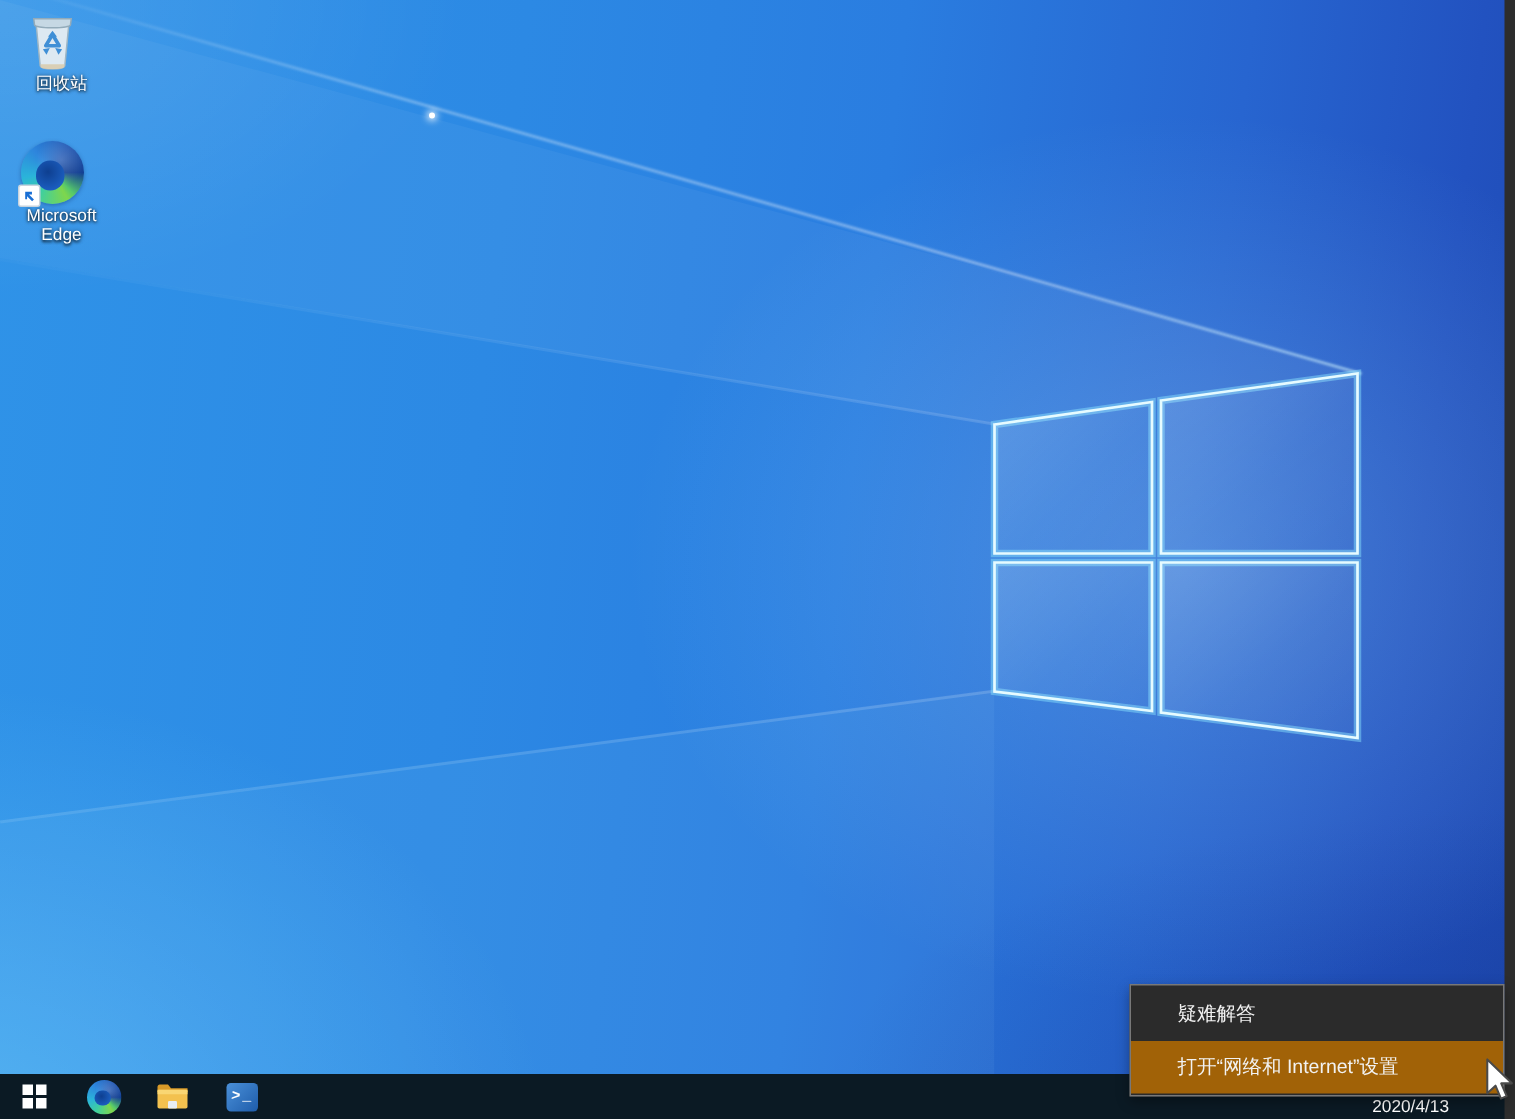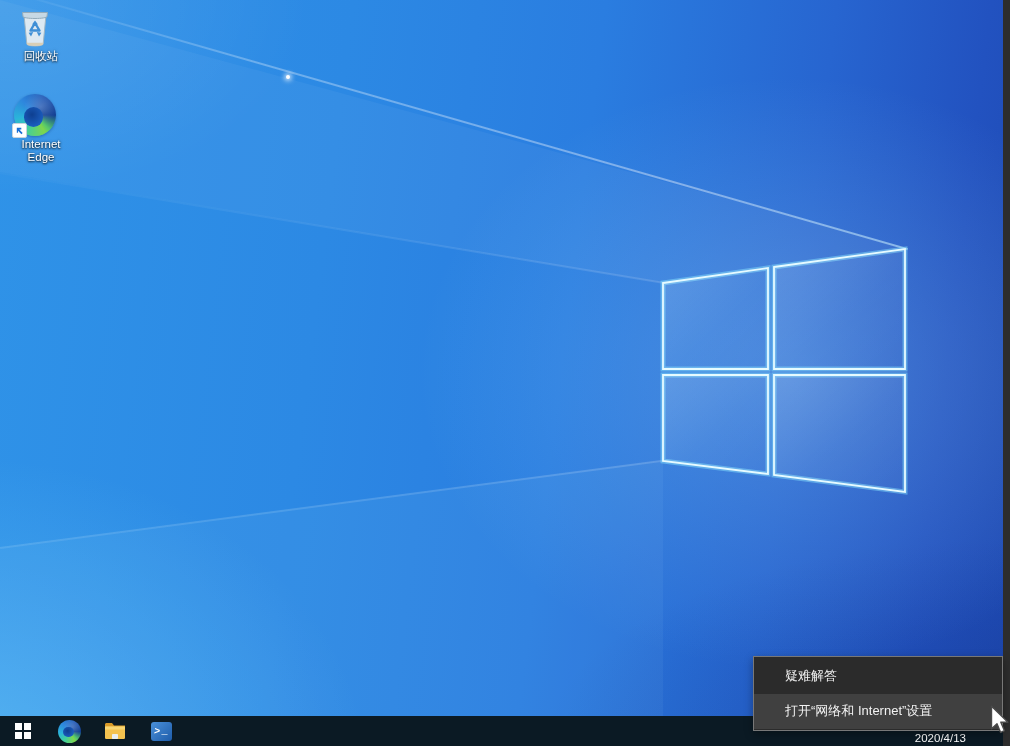--- a/index.html
+++ b/index.html
@@ -66,21 +66,21 @@
     font-family:"Liberation Mono","DejaVu Sans Mono",monospace; font-size:10px; font-weight:bold; letter-spacing:0; }
   .ps-icon .gt { transform:skewX(-8deg); }
   .ps-icon .us { margin-left:1px; }
   .clock { position:absolute; right:44px; bottom:2px; color:#fff; font-size:11.5px; z-index:4; }
 
   
   .context-menu { position:absolute; left:753px; top:656px; width:250px; height:75px;
     background:#2b2b2b; border:1px solid #787878; z-index:6; padding:1px 0; box-shadow:0 3px 8px rgba(0,0,0,0.35); }
   .menu-item { height:35.5px; display:flex; align-items:center; padding-left:31px;
     color:#f2f2f2; font-size:13px; cursor:pointer; }
-  .menu-item.highlighted { background:#404040; }
+  .menu-item.highlighted { background:#a16207; }
 
   
   .cursor { position:absolute; left:990px; top:705px; z-index:9; pointer-events:none; }
 </style>
 </head>
 <body>
 
 <div class="screen">
 
   <div class="wallpaper"></div>
@@ -132,21 +132,21 @@
 
   <div class="desktop-icon di-edge">
     <div class="edge-circle">
       <div class="edge-inner"></div>
       <div class="shortcut-badge">
         <svg width="9" height="9" viewBox="0 0 10 10">
           <path d="M2,2 L7,2 L7,4 L4.8,4 L8.5,7.7 L7.1,9.1 L3.4,5.4 L3.4,7.6 L2,7.6 Z" transform="rotate(0 5 5)" fill="#1a6fd4" transform-origin="5 5"></path>
         </svg>
       </div>
     </div>
-    <div class="di-label">Internet Edge</div>
+    <div class="di-label">Microsoft Edge</div>
   </div>
 
   <div class="taskbar">
     <div class="tb-btn">
       <div class="start-grid">
         <span></span>
           <span></span>
           <span></span>
           <span></span>
       </div>

